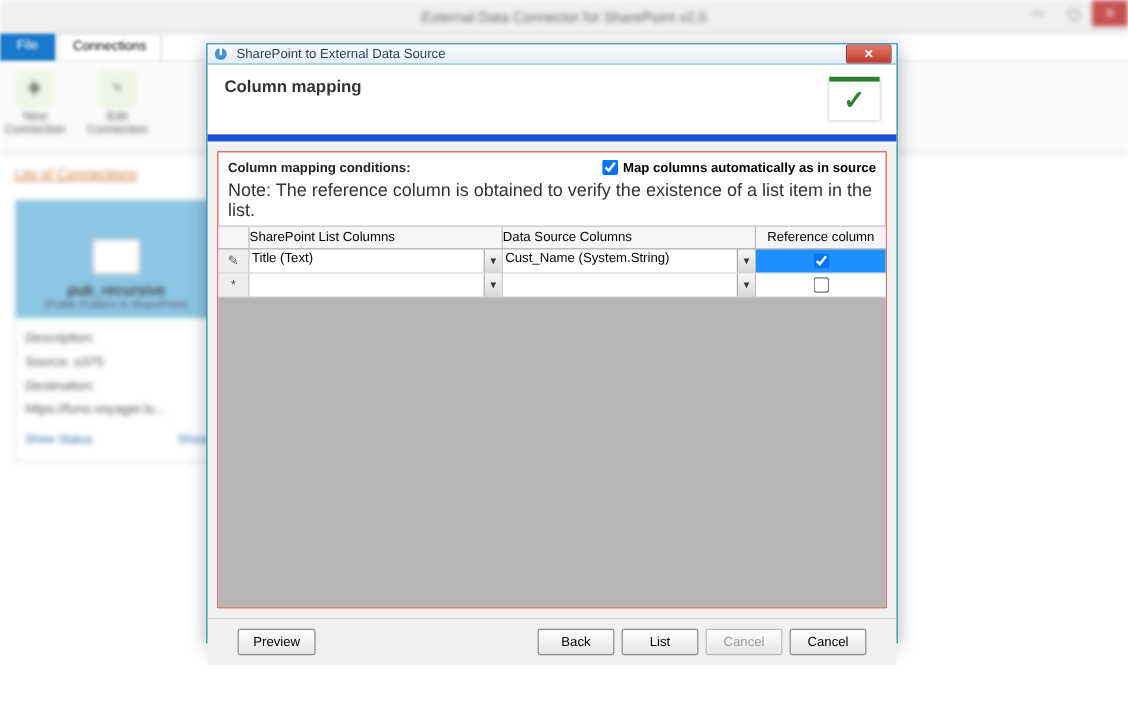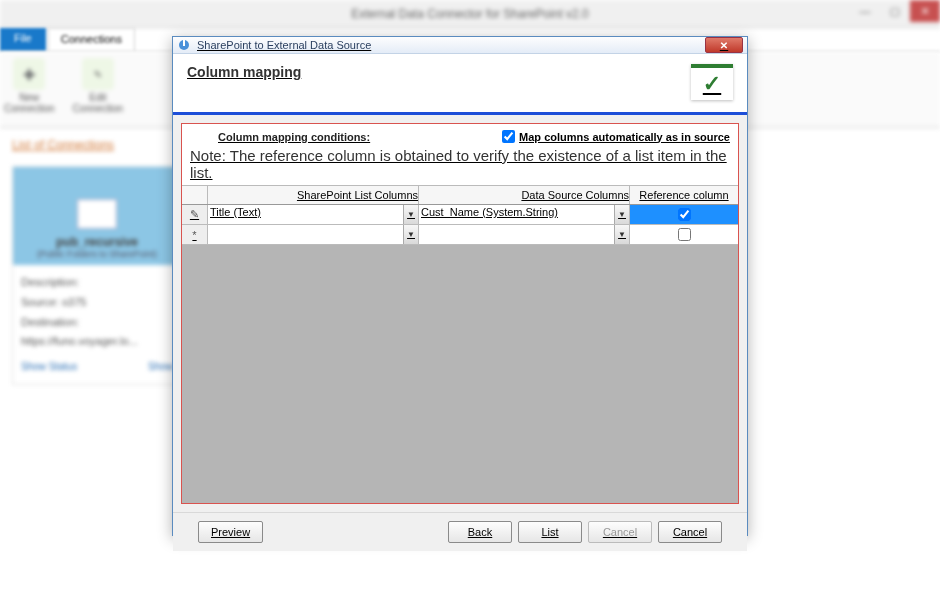--- a/index.html
+++ b/index.html
@@ -77,21 +77,21 @@
   .bg-linkrow a { color: #2a6fb5; font-size: 10px; }
 
   
   .modal {
     position: absolute;
     left: 172px; top: 36px;
     width: 576px; height: 500px;
     background: #14b8a6;
     border: 1px solid #5a8bbf;
     box-shadow: 0 3px 14px rgba(0,0,0,0.3);
-    display: flex; flex-direction: column; text-decoration: underline;
+    display: flex; flex-direction: column;
   }
   .modal-titlebar {
     height: 24px;
     background: linear-gradient(#fdfdfe, #e4ecf7);
     border-bottom: 1px solid #c3d3e6;
     display: flex; align-items: center; padding: 0 4px;
   }
   .modal-icon {
     width: 14px; height: 14px; margin-right: 6px;
     display: inline-flex; align-items: center; justify-content: center;
@@ -102,21 +102,21 @@
     background: linear-gradient(#e07a6a, #c0392b);
     border: 1px solid #934; border-radius: 2px;
     display: flex; align-items: center; justify-content: center;
     color: #fff; font-size: 10px; font-weight: bold; cursor: pointer;
   }
 
   .modal-header {
     padding: 10px 14px 12px 14px;
     background: #fff;
     display: flex; align-items: flex-start; gap: 24px;
-    border-bottom: 3px solid #1d4ed8;
+    border-bottom: 6px solid #1d4ed8;
   }
   .modal-header-text { flex: 1; }
   .modal-heading { font-size: 14px; font-weight: bold; color: #333; margin: 0 0 4px 0; }
   .modal-sub { font-size: 11px; color: #444; }
   .modal-bigicon {
     width: 42px; height: 36px;
     border-top: 4px solid #2e7d32;
     background: #fff; box-shadow: 0 1px 3px rgba(0,0,0,0.25);
     display: flex; align-items: center; justify-content: center;
   }
@@ -128,33 +128,33 @@
   }
   .conditions-box {
     border: 1px solid #d9534f;
     background: #fff;
   }
   .conditions-top {
     padding: 6px 8px 4px 8px;
     border-bottom: 1px solid #bbb;
   }
   .conditions-row1 {
-    display: flex; justify-content: space-between; align-items: center; margin-left: 28px;
+    display: flex; justify-content: space-between; align-items: center;
   }
   .cond-label { font-weight: bold; font-size: 11px; color: #222; }
   .autocb { display: flex; align-items: center; gap: 4px; font-weight: bold; font-size: 11px; }
   .autocb input { margin: 0; }
   .cond-note { font-size: 15px; color: #333; margin-top: 4px; }
 
   .grid-header {
     display: flex; background: #f6f6f6; border-bottom: 1px solid #999;
     font-size: 11px;
   }
   .gh-indent { width: 26px; border-right: 1px solid #bbb; }
-  .gh-col { flex: 1; text-align: right; padding: 3px 0; border-right: 1px solid #bbb; }
+  .gh-col { flex: 1; text-align: left; padding: 3px 0; border-right: 1px solid #bbb; }
   .gh-ref { width: 108px; text-align: center; padding: 3px 0; }
 
   .grid-row { display: flex; border-bottom: 1px solid #bbb; height: 20px; }
   .gr-indent {
     width: 26px; border-right: 1px solid #bbb; background: #eee;
     display: flex; align-items: center; justify-content: center;
     font-size: 11px; color: #555;
   }
   .gr-cell { flex: 1; border-right: 1px solid #bbb; position: relative; display: flex; }
   .gr-cell select, .fake-select {

